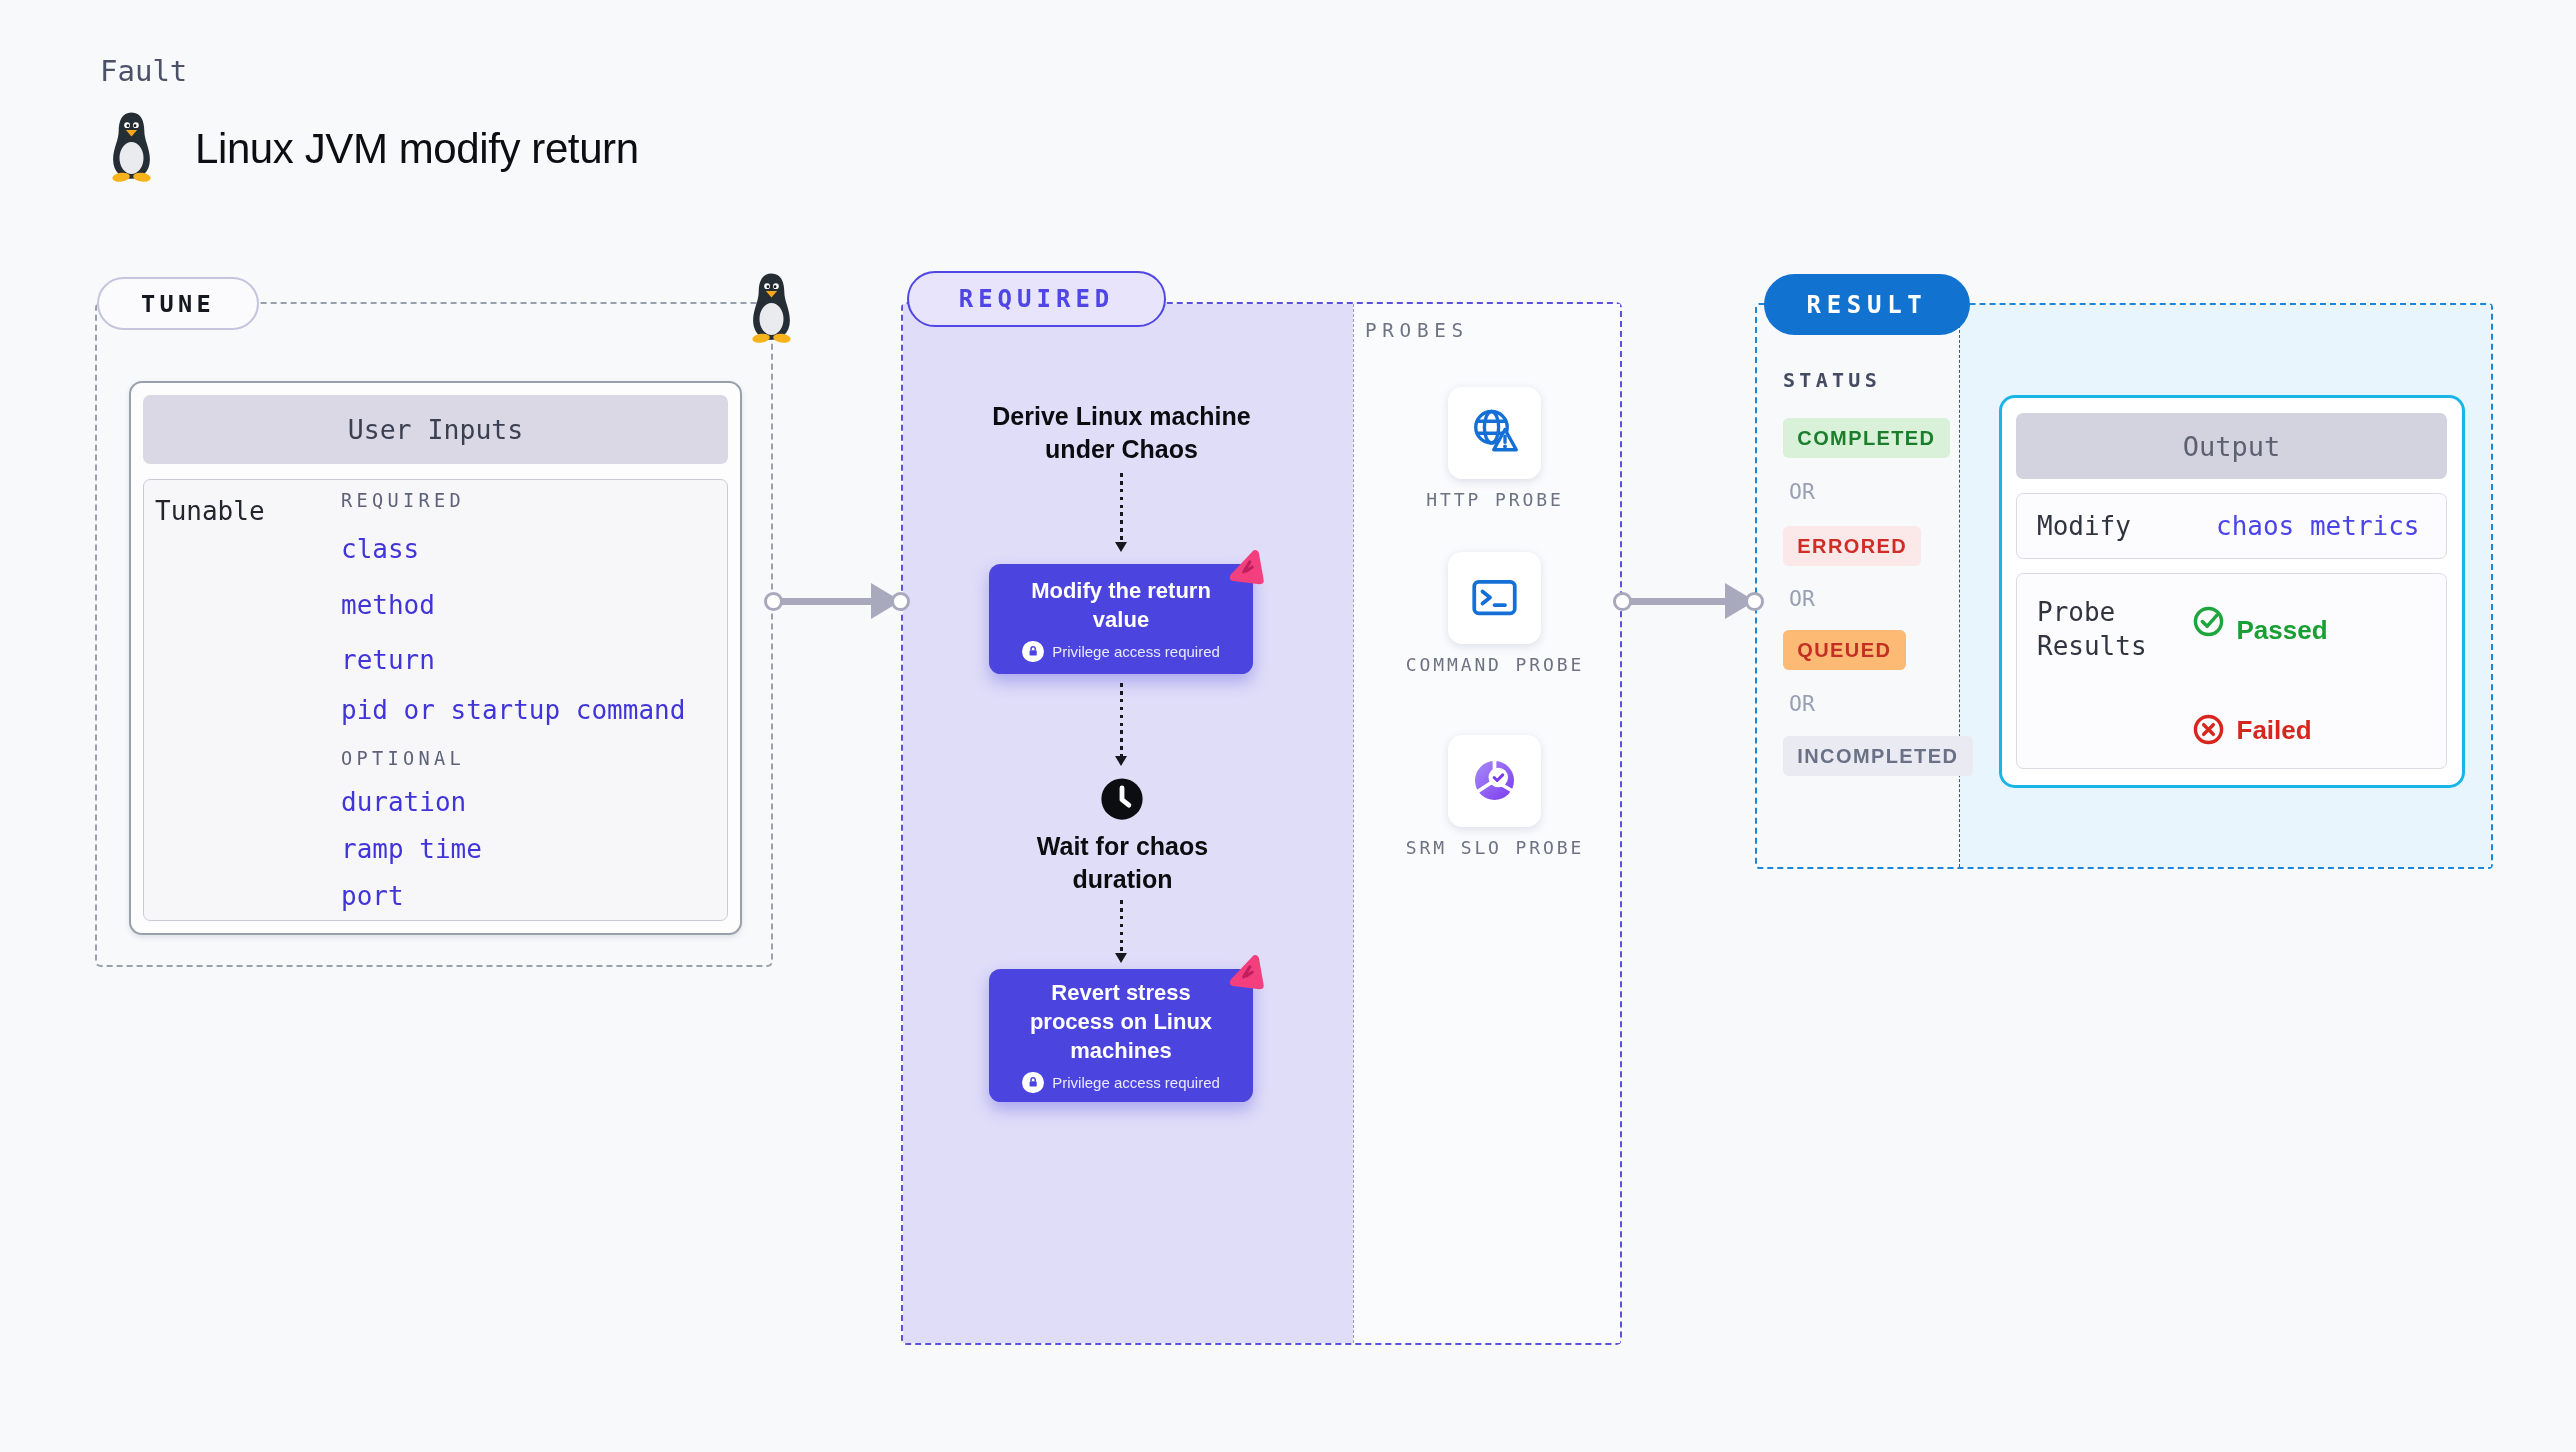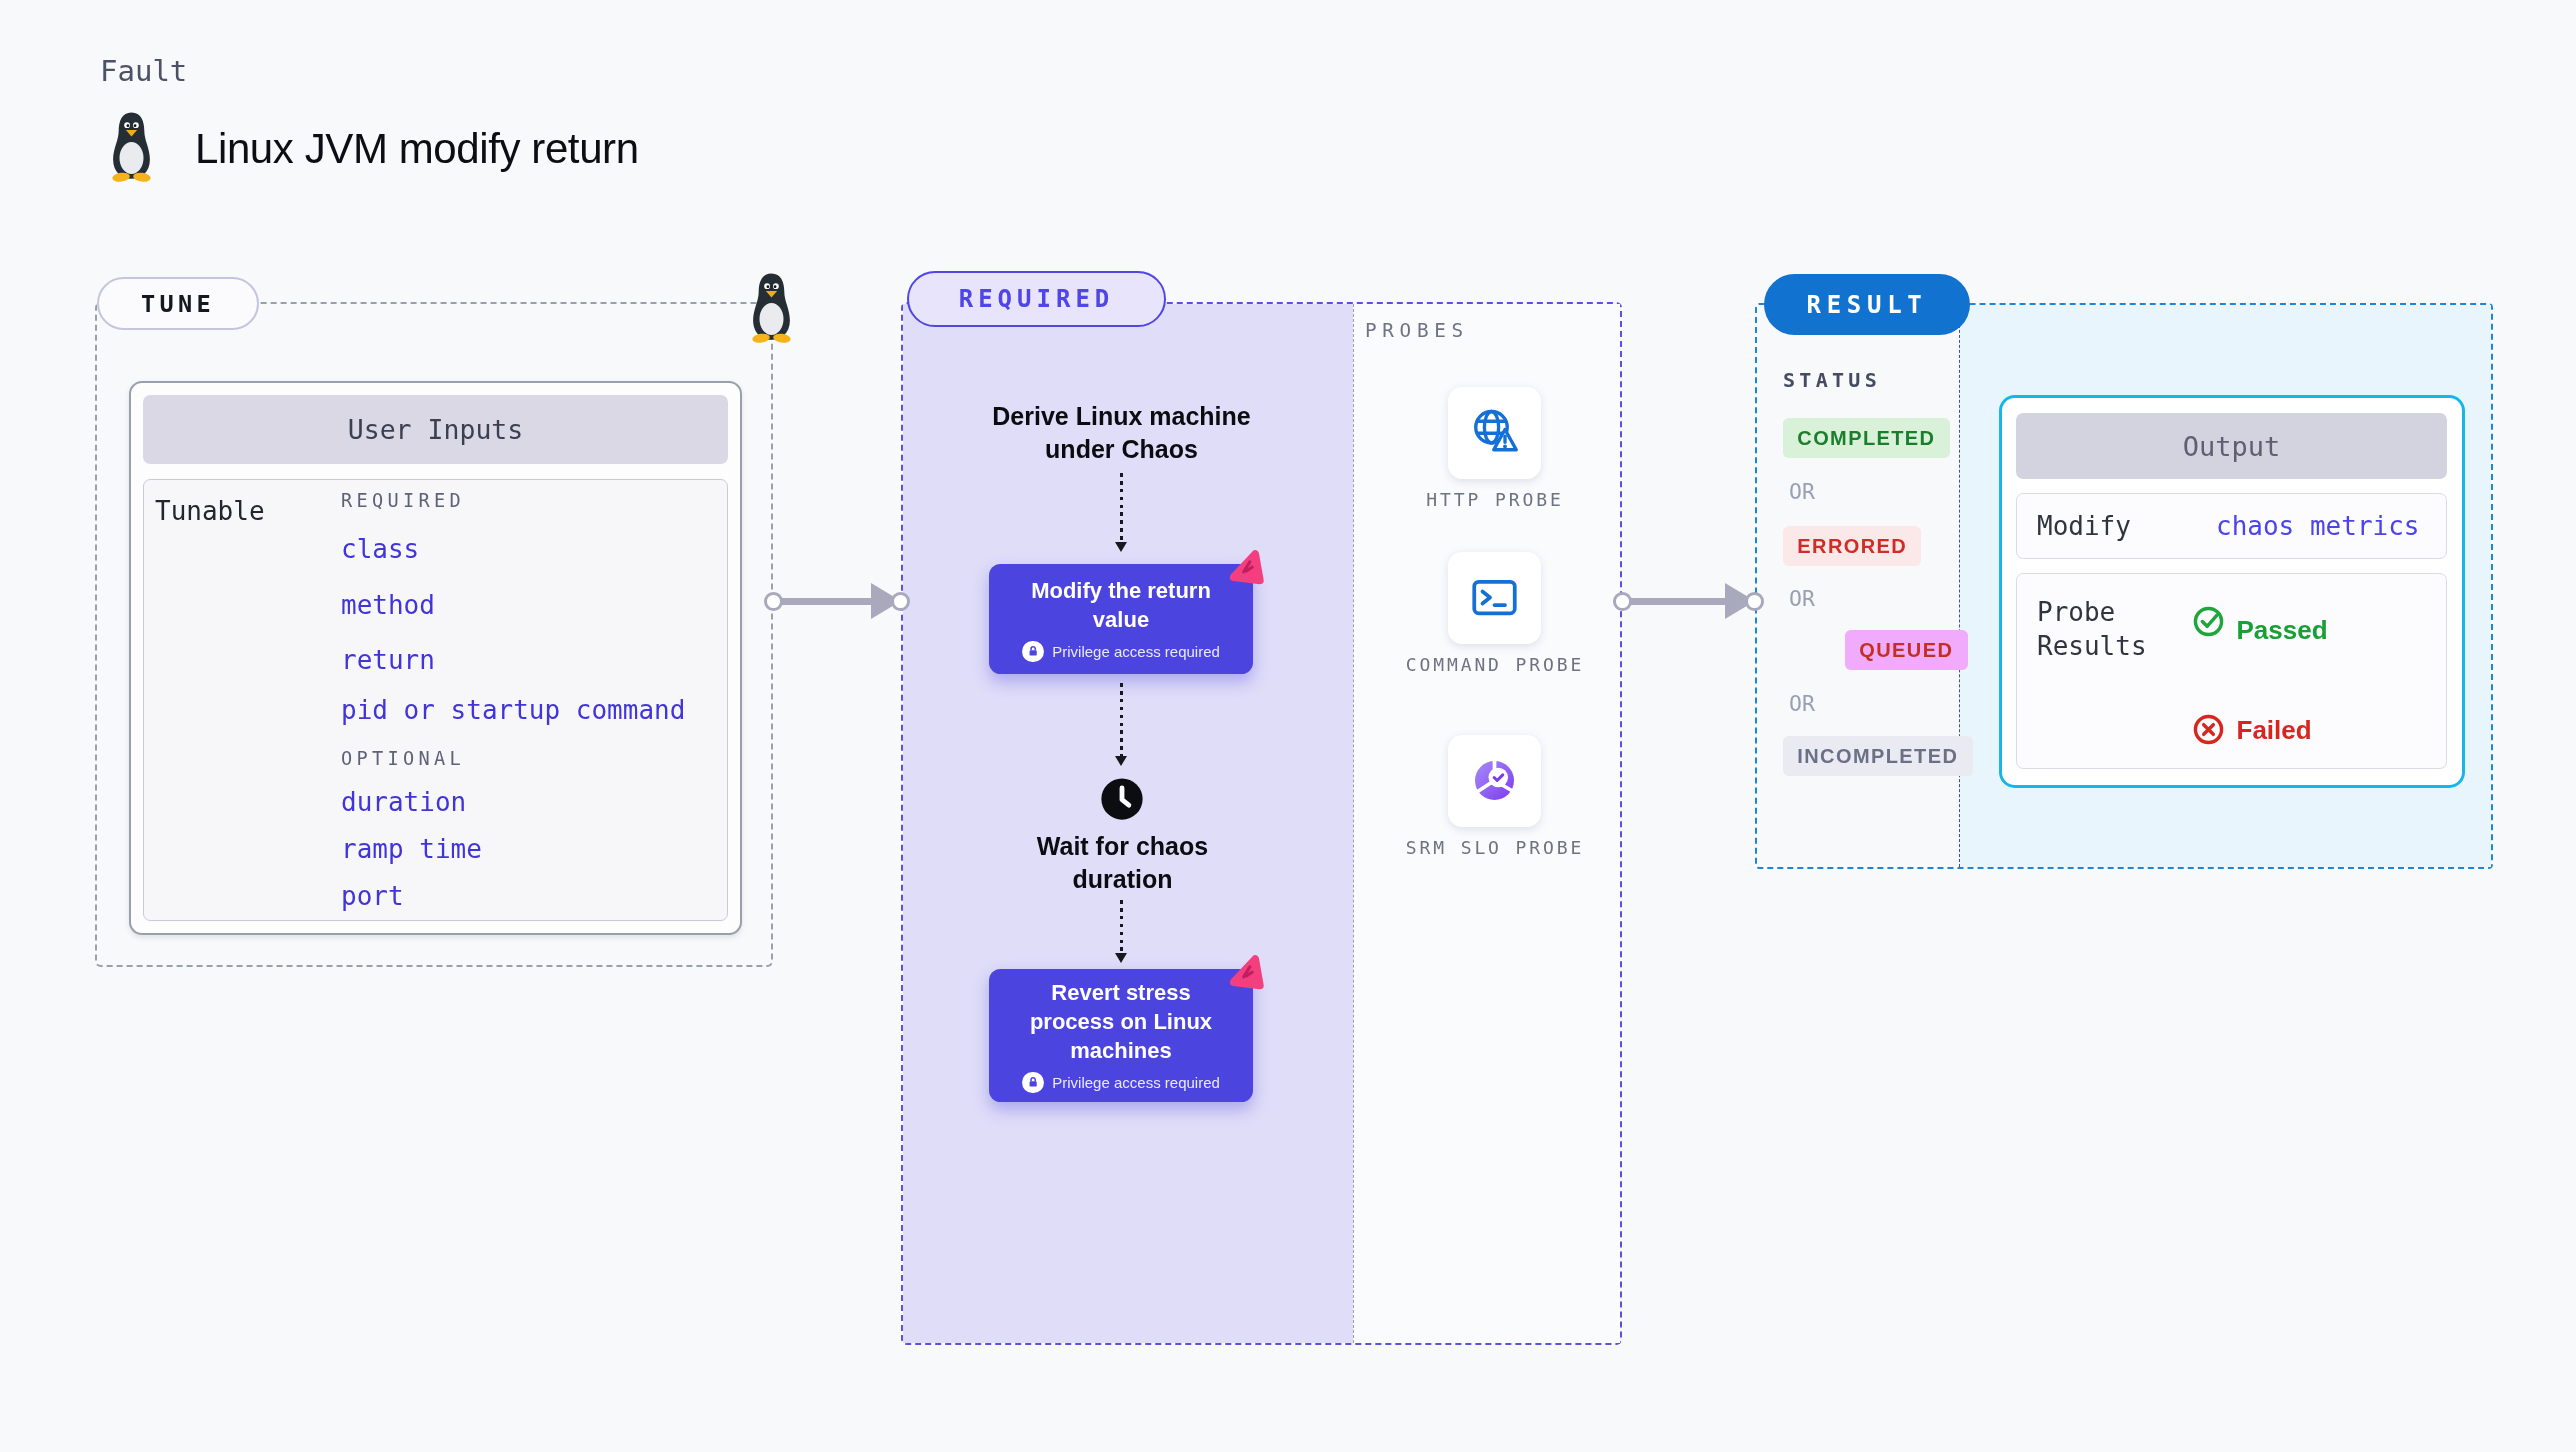--- a/index.html
+++ b/index.html
@@ -95,21 +95,21 @@
 
   
   .result-box { left:1755px; top:303px; width:738px; height:566px; border:2.9px dashed #1c87da; border-radius:4.3px; z-index:1; }
   .result-blue { position:absolute; left:202px; top:0; right:0; bottom:0; background:#e9f5fc;
                  border-left:1.4px dashed #4a5470; }
   .status-label { left:1783px; top:368px; font-size:20px; font-weight:bold; letter-spacing:4.3px; color:#454c62; z-index:4; }
   .badge { display:inline-block; padding:8.6px 14.3px; border-radius:5.7px; font-size:20px; font-weight:bold;
            letter-spacing:1.4px; z-index:4; }
   .b-completed { left:1783px; top:418px; background:#d9f1d9; color:#1b7e2c; }
   .b-errored   { left:1783px; top:526px; background:#fbe9e9; color:#cf2d26; }
-  .b-queued    { left:1845px; top:630px; background:#f0abfc; color:#c32f24; }
+  .b-queued    { left:1783px; top:630px; background:#fdba74; color:#c32f24; }
   .b-incompleted { left:1783px; top:736px; background:#eaeaf2; color:#6a7186; }
   .or { font-size:21.5px; color:#99a0b3; z-index:4; }
   .or1 { left:1789px; top:479px; } .or2 { left:1789px; top:586px; } .or3 { left:1789px; top:691px; }
 
   .output-box { left:1999px; top:395px; width:466px; height:393px; background:#ffffff;
                 border:3.6px solid #19b5e8; border-radius:15.8px; z-index:4; }
   .output-header { left:2016px; top:413px; width:431px; height:66px; background:#d3d3e0; border-radius:7.2px;
                    display:flex; align-items:center; justify-content:center; font-size:27px; color:#5c6071; z-index:5; }
   .orow { background:#fcfcfe; border:1.4px solid #d9dae3; border-radius:7.2px; z-index:5; }
   .row-metrics { left:2016px; top:493px; width:431px; height:66px; }

